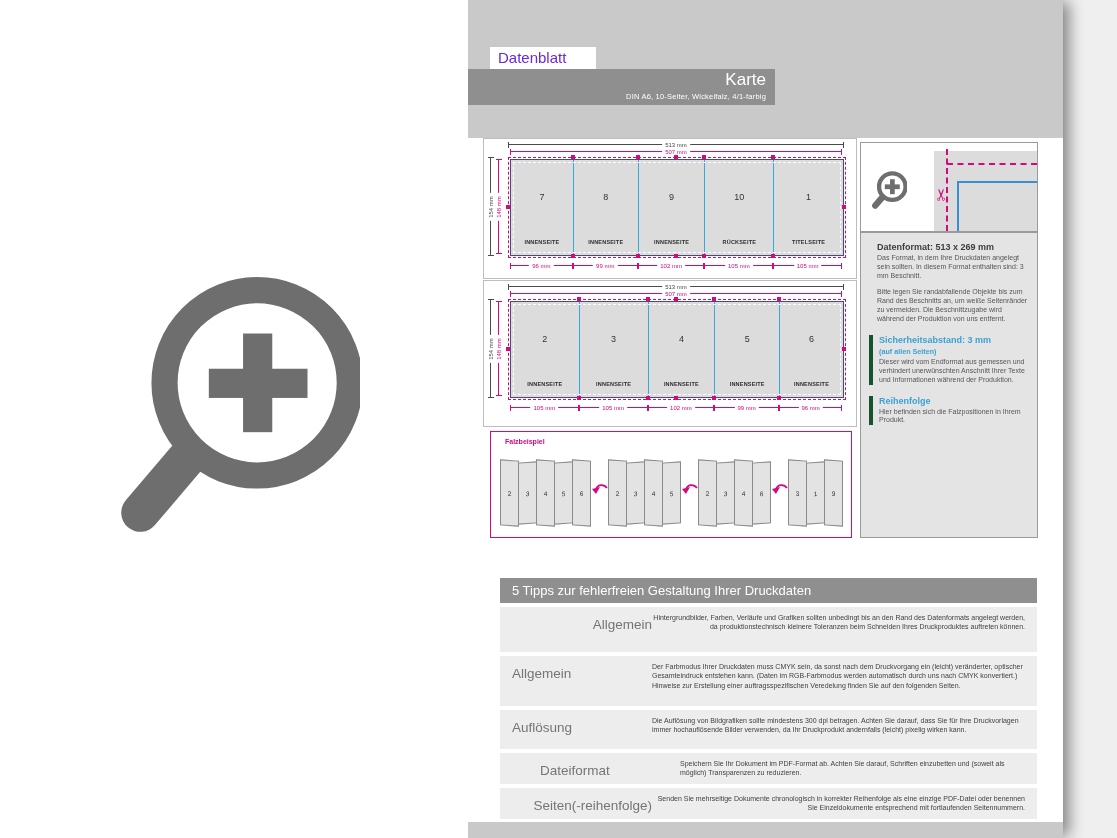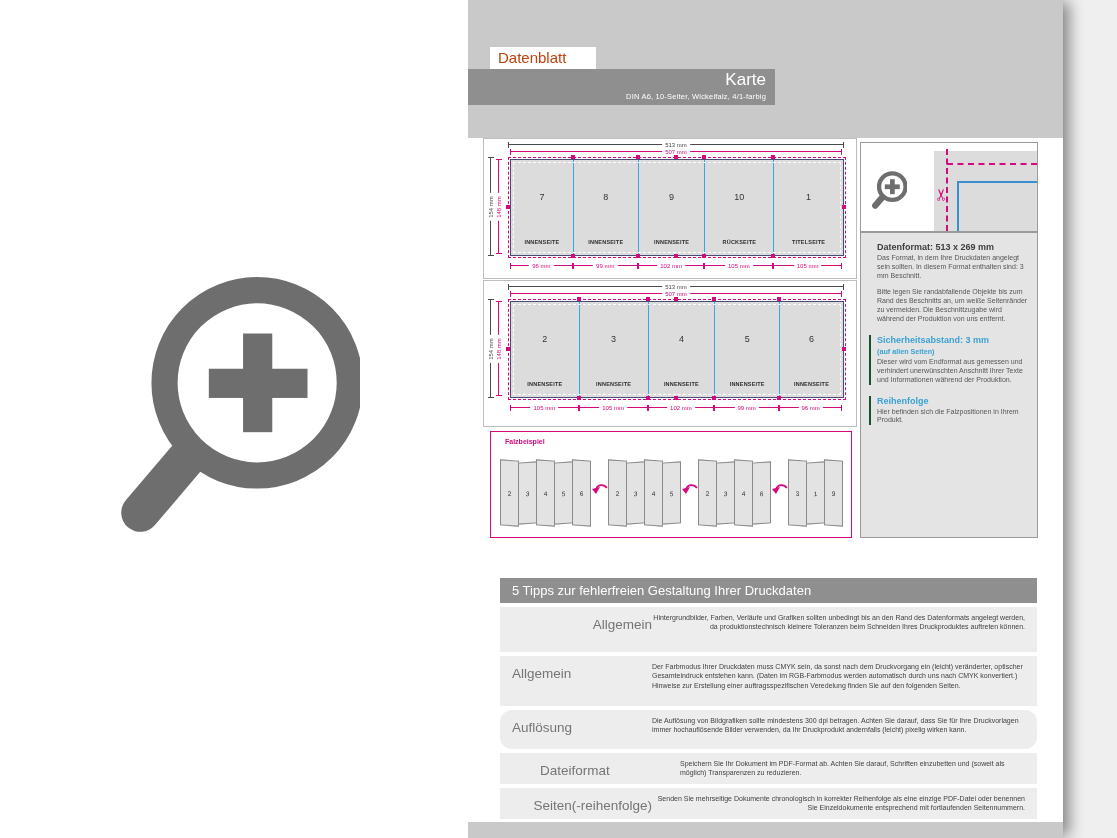--- a/index.html
+++ b/index.html
@@ -10,21 +10,21 @@
     -webkit-font-smoothing:antialiased;
   }
   .page{position:absolute;left:0;top:0;width:1063px;height:838px;background:#ffffff;
     box-shadow:8px 0 14px -2px rgba(0,0,0,.45);}
   
   .col-top{position:absolute;left:468px;top:0;width:595px;height:138px;background:#c9c9c9;}
   .col-bottom{position:absolute;left:468px;top:822px;width:595px;height:16px;background:#c9c9c9;}
 
   
   .tab{position:absolute;left:490px;top:47px;width:106px;height:22px;background:#fff;
-    color:#c2410c;font-size:15px;line-height:22px;padding-left:8px;box-sizing:border-box;}
+    color:#6d28d9;font-size:15px;line-height:22px;padding-left:8px;box-sizing:border-box;}
   .banner{position:absolute;left:468px;top:69px;width:307px;height:36px;background:#8f8f8f;}
   .banner .t{position:absolute;right:9px;top:1px;color:#fff;font-size:17px;}
   .banner .s{position:absolute;right:9px;bottom:4px;color:#fff;font-size:7.5px;letter-spacing:.2px;}
 
   
   .bigzoom{position:absolute;left:108px;top:260px;width:252px;height:292px;}
 
   
   .dbox{position:absolute;background:#fff;border:1px solid #bdbdbd;}
   #dbox1{left:483px;top:138px;width:372px;height:139px;}
@@ -77,35 +77,35 @@
   .illus .bh{position:absolute;left:97px;right:0;top:38px;border-top:2px solid #3a8fd0;}
   .illus .bv{position:absolute;left:96px;top:38px;bottom:0;border-left:2px solid #3a8fd0;}
   .illus .scis{position:absolute;left:74px;top:42px;font-size:16px;color:#d5087e;
     transform:rotate(-90deg);}
   .illus .mz{position:absolute;left:10px;top:26px;width:36px;height:42px;}
 
   .infopanel{position:absolute;left:860px;top:232px;width:178px;height:306px;background:#e4e4e4;
     border:1px solid #9a9a9a;box-sizing:border-box;padding:9px 8px 0 8px;}
   .sec{border-left:2px solid transparent;padding-left:6px;margin-bottom:11px;}
   .sec.acc-mag{border-left:2px dashed #d5087e;}
-  .sec.acc-blue{border-left:2px solid #14532d;}
+  .sec.acc-blue{border-left:4px solid #14532d;}
   .sec h4{margin:0 0 2px 0;font-size:9px;}
   .sec .sub{font-size:7.2px;font-weight:bold;margin:0 0 2px 0;}
   .sec p{margin:0 0 7px 0;font-size:7px;line-height:1.28;color:#565656;}
   .sec p:last-child{margin-bottom:0;}
 
   
   .tips-header{position:absolute;left:500px;top:578px;width:537px;height:25px;background:#8f8f8f;
     color:#fff;font-size:13px;line-height:25px;padding-left:12px;box-sizing:border-box;}
   .tips-rows{position:absolute;left:500px;top:607px;width:537px;}
   .trow{display:flex;background:#ededed;margin-bottom:4px;}
   .trow .lab{width:152px;flex:none;font-size:13.5px;color:#757575;padding:10px 0 0 12px;box-sizing:border-box;}
   .trow .txt{flex:1;font-size:7px;line-height:1.35;color:#3f3f3f;padding:6px 12px 6px 0;}
   .trow:nth-child(1){min-height:45px;text-align:right;} .trow:nth-child(2){min-height:50px;}
-  .trow:nth-child(3){min-height:39px;border-radius:12px;} .trow:nth-child(4){min-height:30px;padding-left:28px;}
+  .trow:nth-child(3){min-height:39px;} .trow:nth-child(4){min-height:30px;padding-left:28px;}
   .trow:nth-child(5){min-height:30px;text-align:right;}
 </style>
 </head>
 <body>
 
 <div class="page">
 
   <div class="bigzoom">
     <svg viewBox="0 0 250 290" width="252" height="292">
       <circle cx="148" cy="122" r="92" fill="none" stroke="#6e6e6e" stroke-width="26"></circle>

